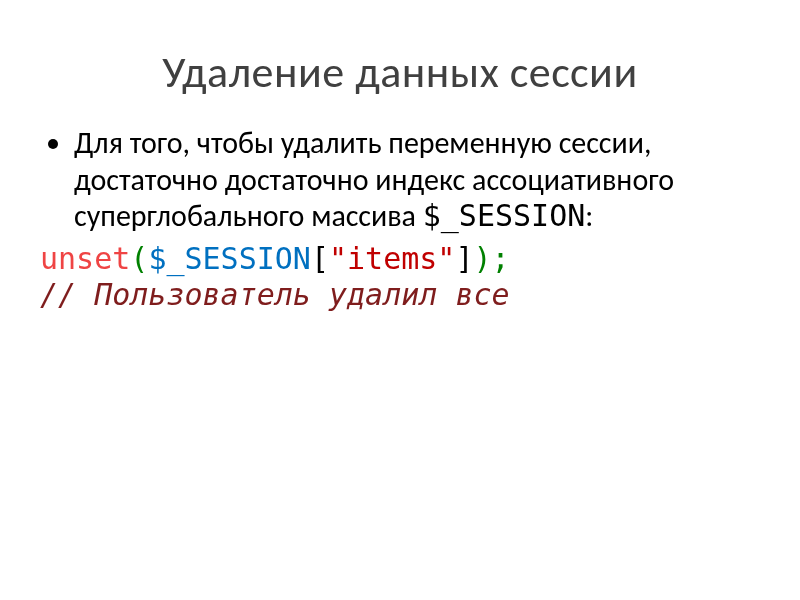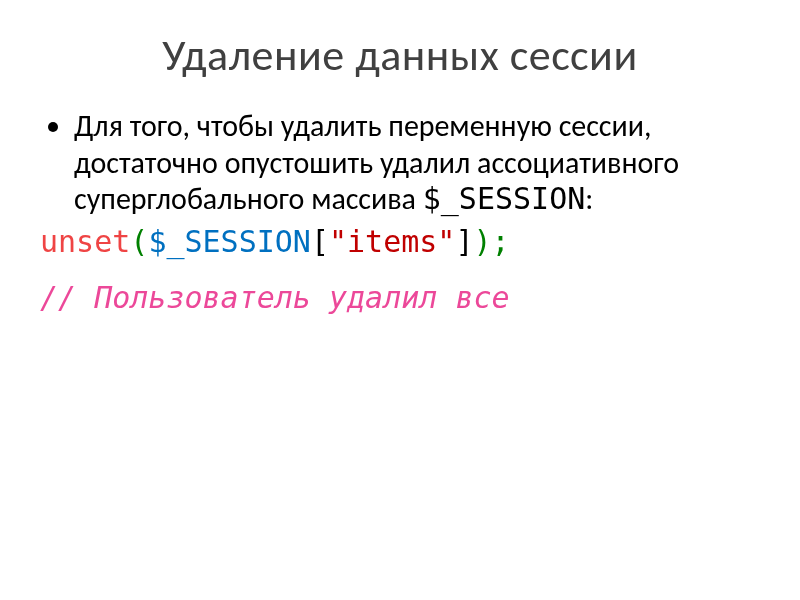--- a/index.html
+++ b/index.html
@@ -15,21 +15,21 @@
     width: 800px;
     height: 600px;
     box-sizing: border-box;
     padding: 28px 40px 40px 40px;
   }
   .title {
     text-align: center;
     font-size: 44px;
     font-weight: 400;
     color: #404040;
-    margin: 0 0 26px 0;
+    margin: 17px 0 26px 0;
     letter-spacing: 0.5px;
   }
   .body {
     font-size: 30px;
     line-height: 1.22;
     font-weight: 400;
   }
   ul {
     margin: 0;
     padding: 0 0 0 34px;
@@ -48,37 +48,37 @@
   }
   .kw-unset { color: #ef4444; }   
   .paren    { color: #008000; }
   .var      { color: #0070c0; }   
   .bracket  { color: #000000; }
   .str      { color: #c00000; }   
   .semi     { color: #008000; }
   .comment {
     font-family: Consolas, "DejaVu Sans Mono", "Courier New", monospace;
     font-size: 30px;
-    color: #ec4899;
+    color: #7f1d1d;
     font-style: italic;
-    margin-top: 20px;
+    margin-top: 0;
     line-height: 1.22;
   }
 </style>
 </head>
 <body>
 
 <div class="slide">
 
   <h1 class="title">Удаление данных сессии</h1>
 
   <div class="body">
     <ul>
       <li>
-        <span>Для того, чтобы удалить переменную сессии, достаточно опустошить удалил ассоциативного суперглобального массива </span><span class="mono">$_SESSION</span><span>:</span>
+        <span>Для того, чтобы удалить переменную сессии, достаточно достаточно индекс ассоциативного суперглобального массива </span><span class="mono">$_SESSION</span><span>:</span>
       </li>
     </ul>
 
     <div class="mono-block">
       <span class="kw-unset">unset</span><span class="paren">(</span><span class="var">$_SESSION</span><span class="bracket">[</span><span class="str">"items"</span><span class="bracket">]</span><span class="paren">)</span><span class="semi">;</span>
     </div>
 
     <div class="comment">
       <span>// Пользователь удалил все</span><br>
     </div>

